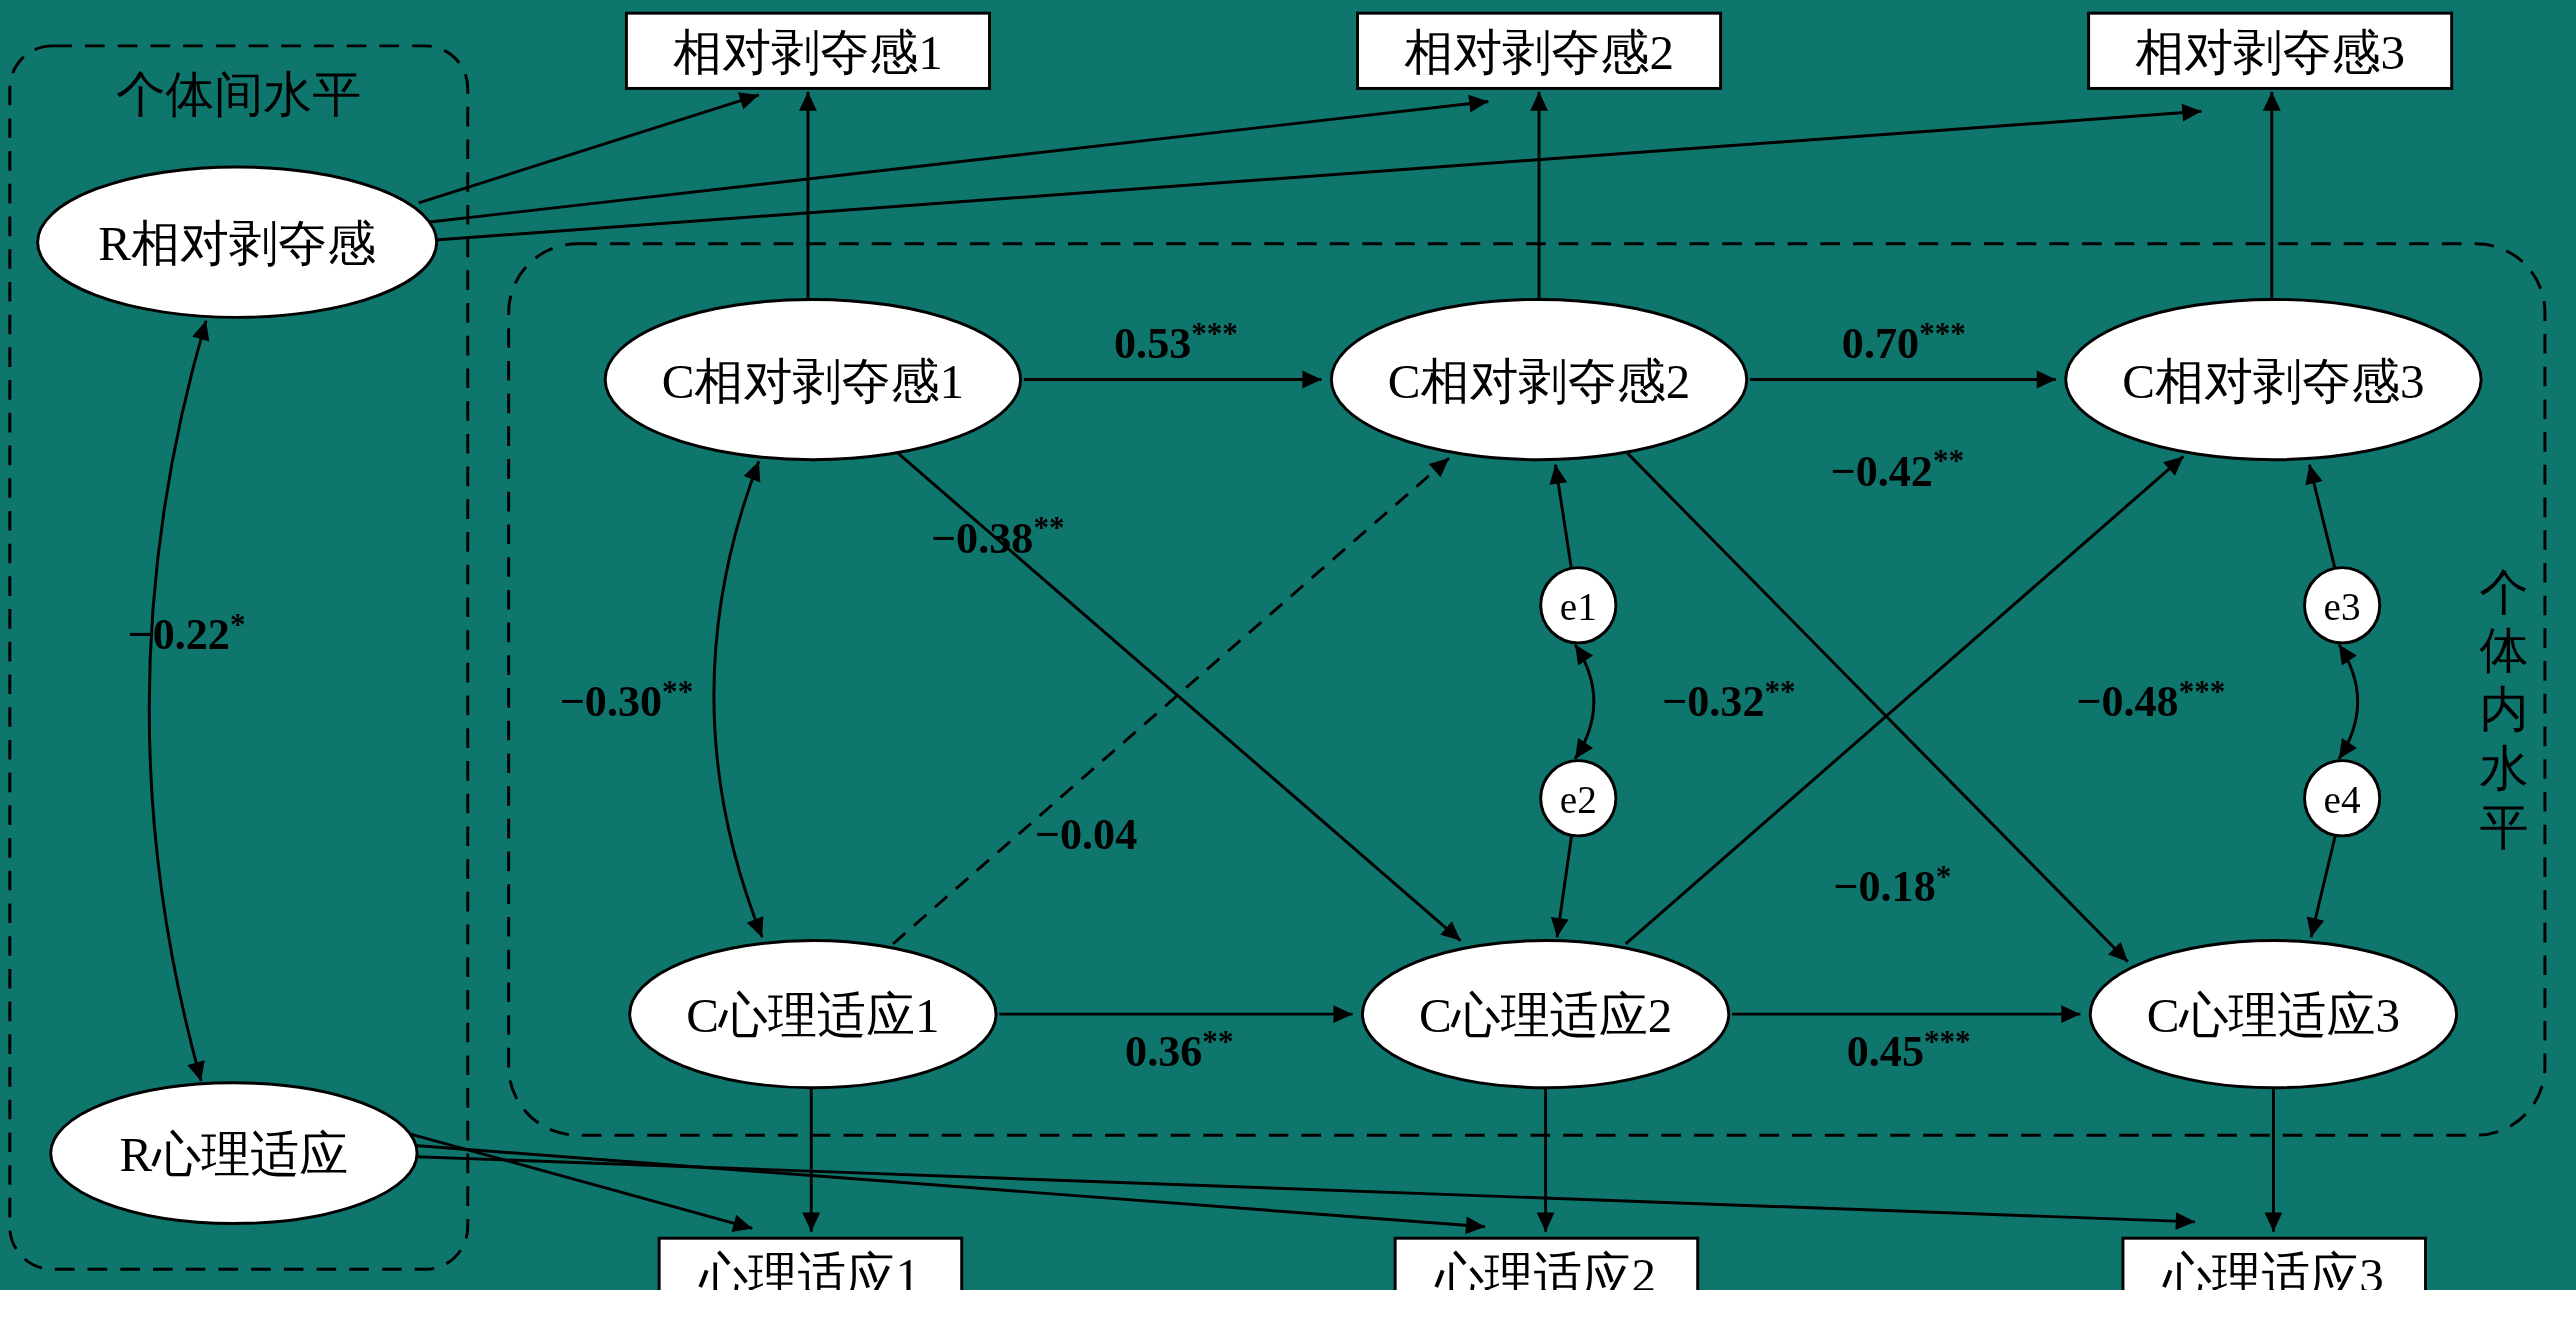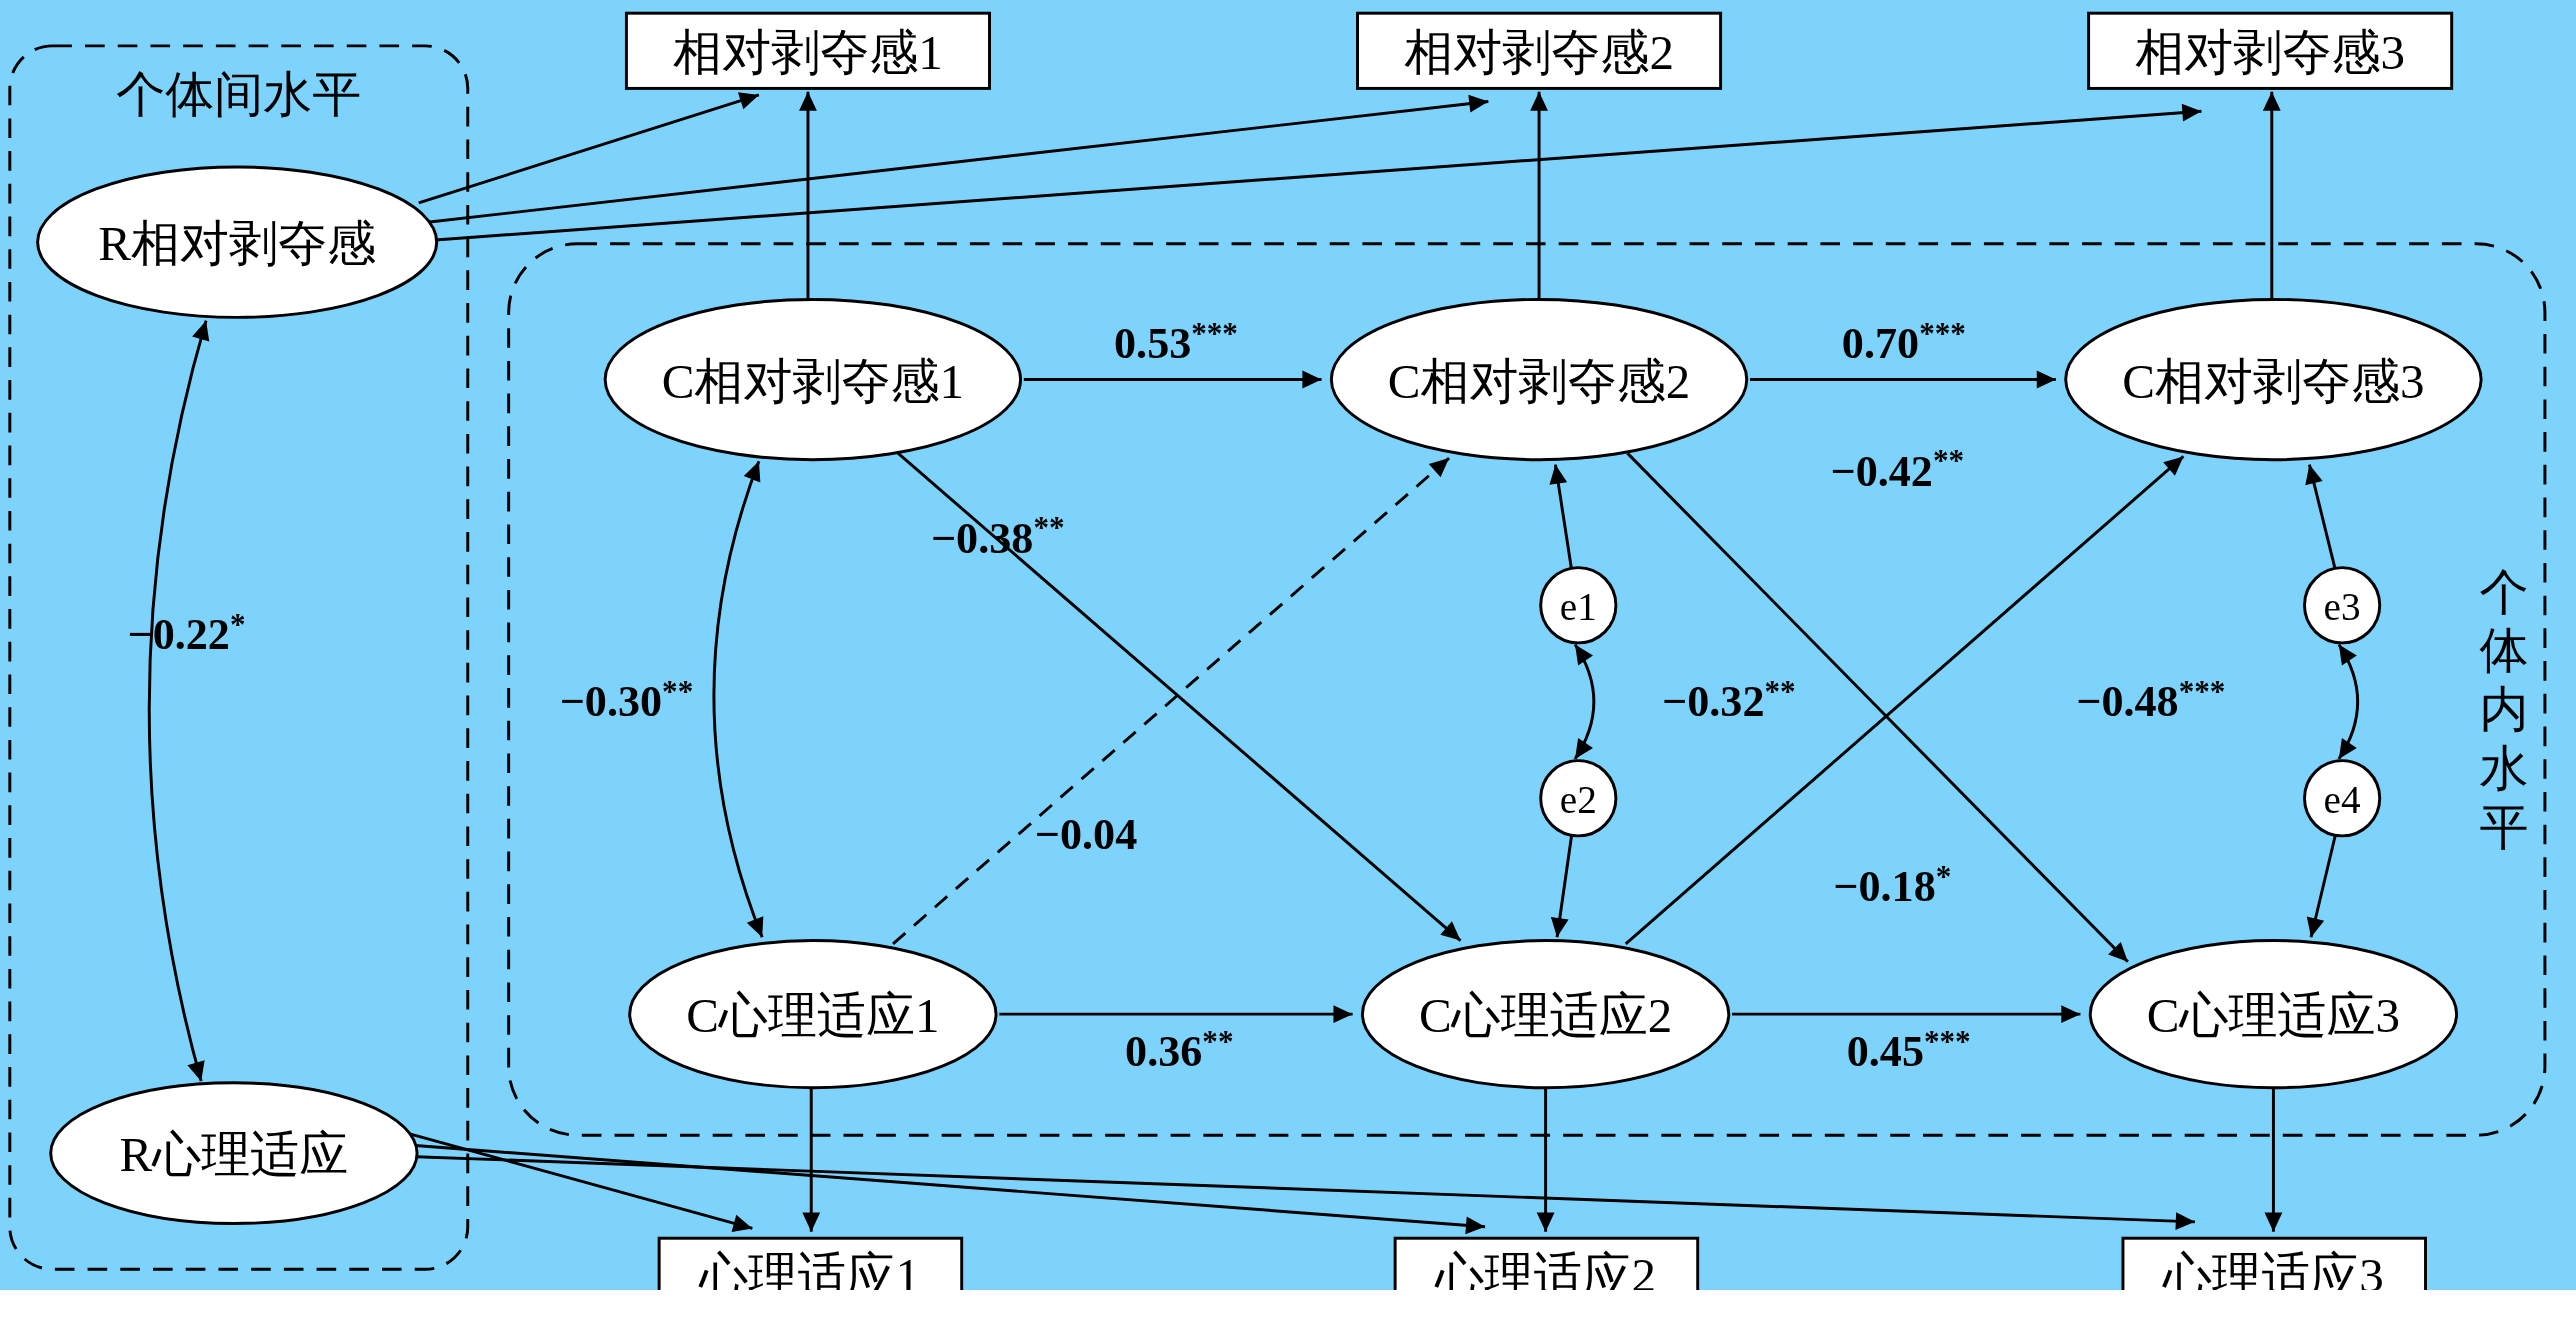--- a/index.html
+++ b/index.html
@@ -1,16 +1,16 @@
 <!DOCTYPE html>
 <html style="font-size:13px"><head>
 <meta charset="utf-8">
 <style>
   html,body{margin:0;padding:0;background:#fff;}
-  .stage{position:relative;width:2576px;height:1290px;background:#7dd3fc;overflow:hidden;}
+  .stage{position:relative;width:2576px;height:1290px;background:#0f766e;overflow:hidden;}
   .stage svg{display:block;width:2576px;height:1334px;}
   text{font-family:"Liberation Serif","DejaVu Serif",serif;fill:#000;text-anchor:middle;}
   .cn{font-size:30px;}
   .coef{font-size:27px;font-weight:bold;}
   .sup{font-size:19px;}
   .elabel{font-size:24px;}
   .vlabel{font-size:30px;}
   .link{stroke:#000;stroke-width:1.8;fill:none;}
   .dashedlink{stroke-dasharray:10 7;}
   .node{stroke:#000;stroke-width:1.8;fill:#fff;}

